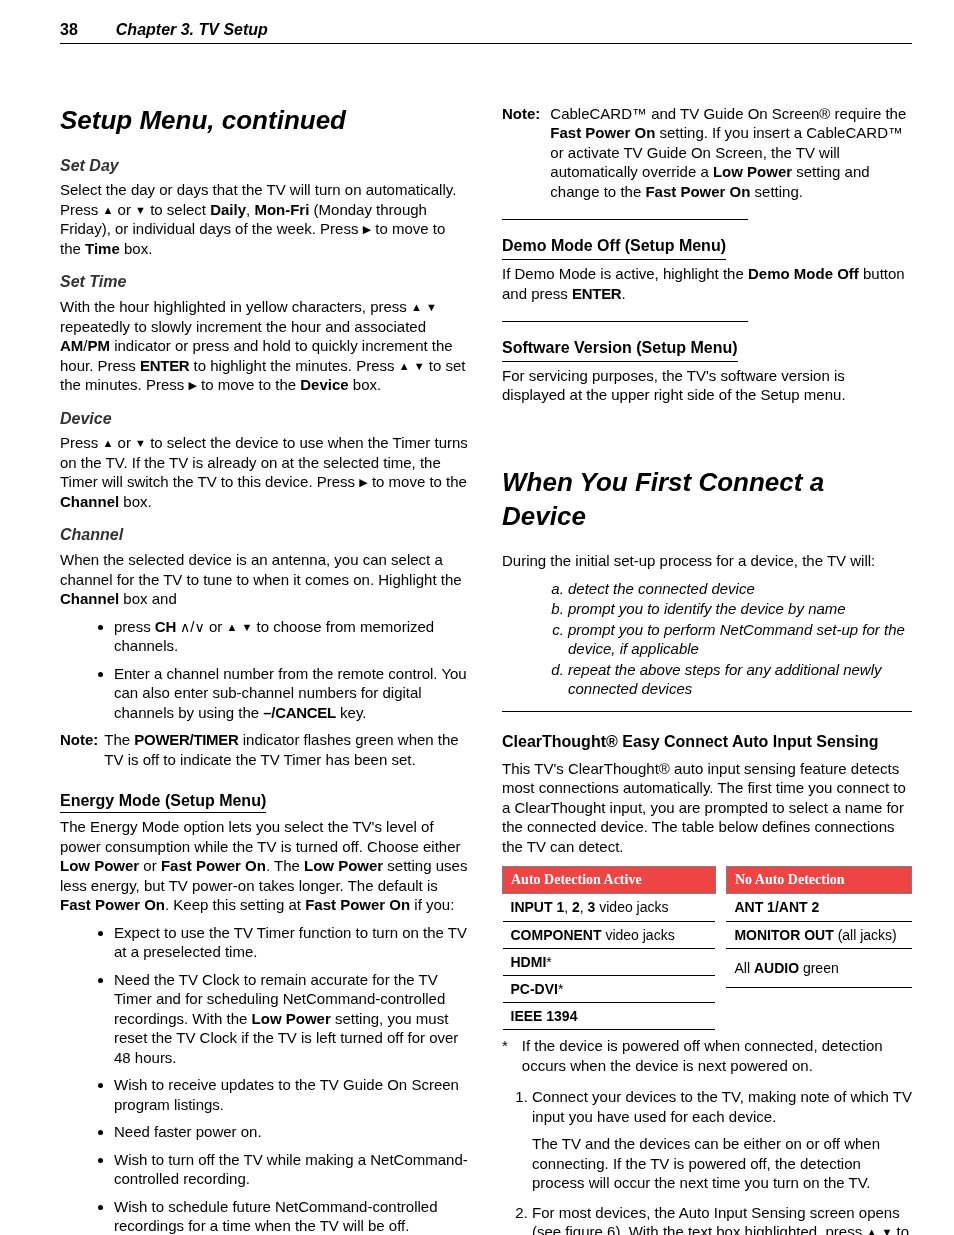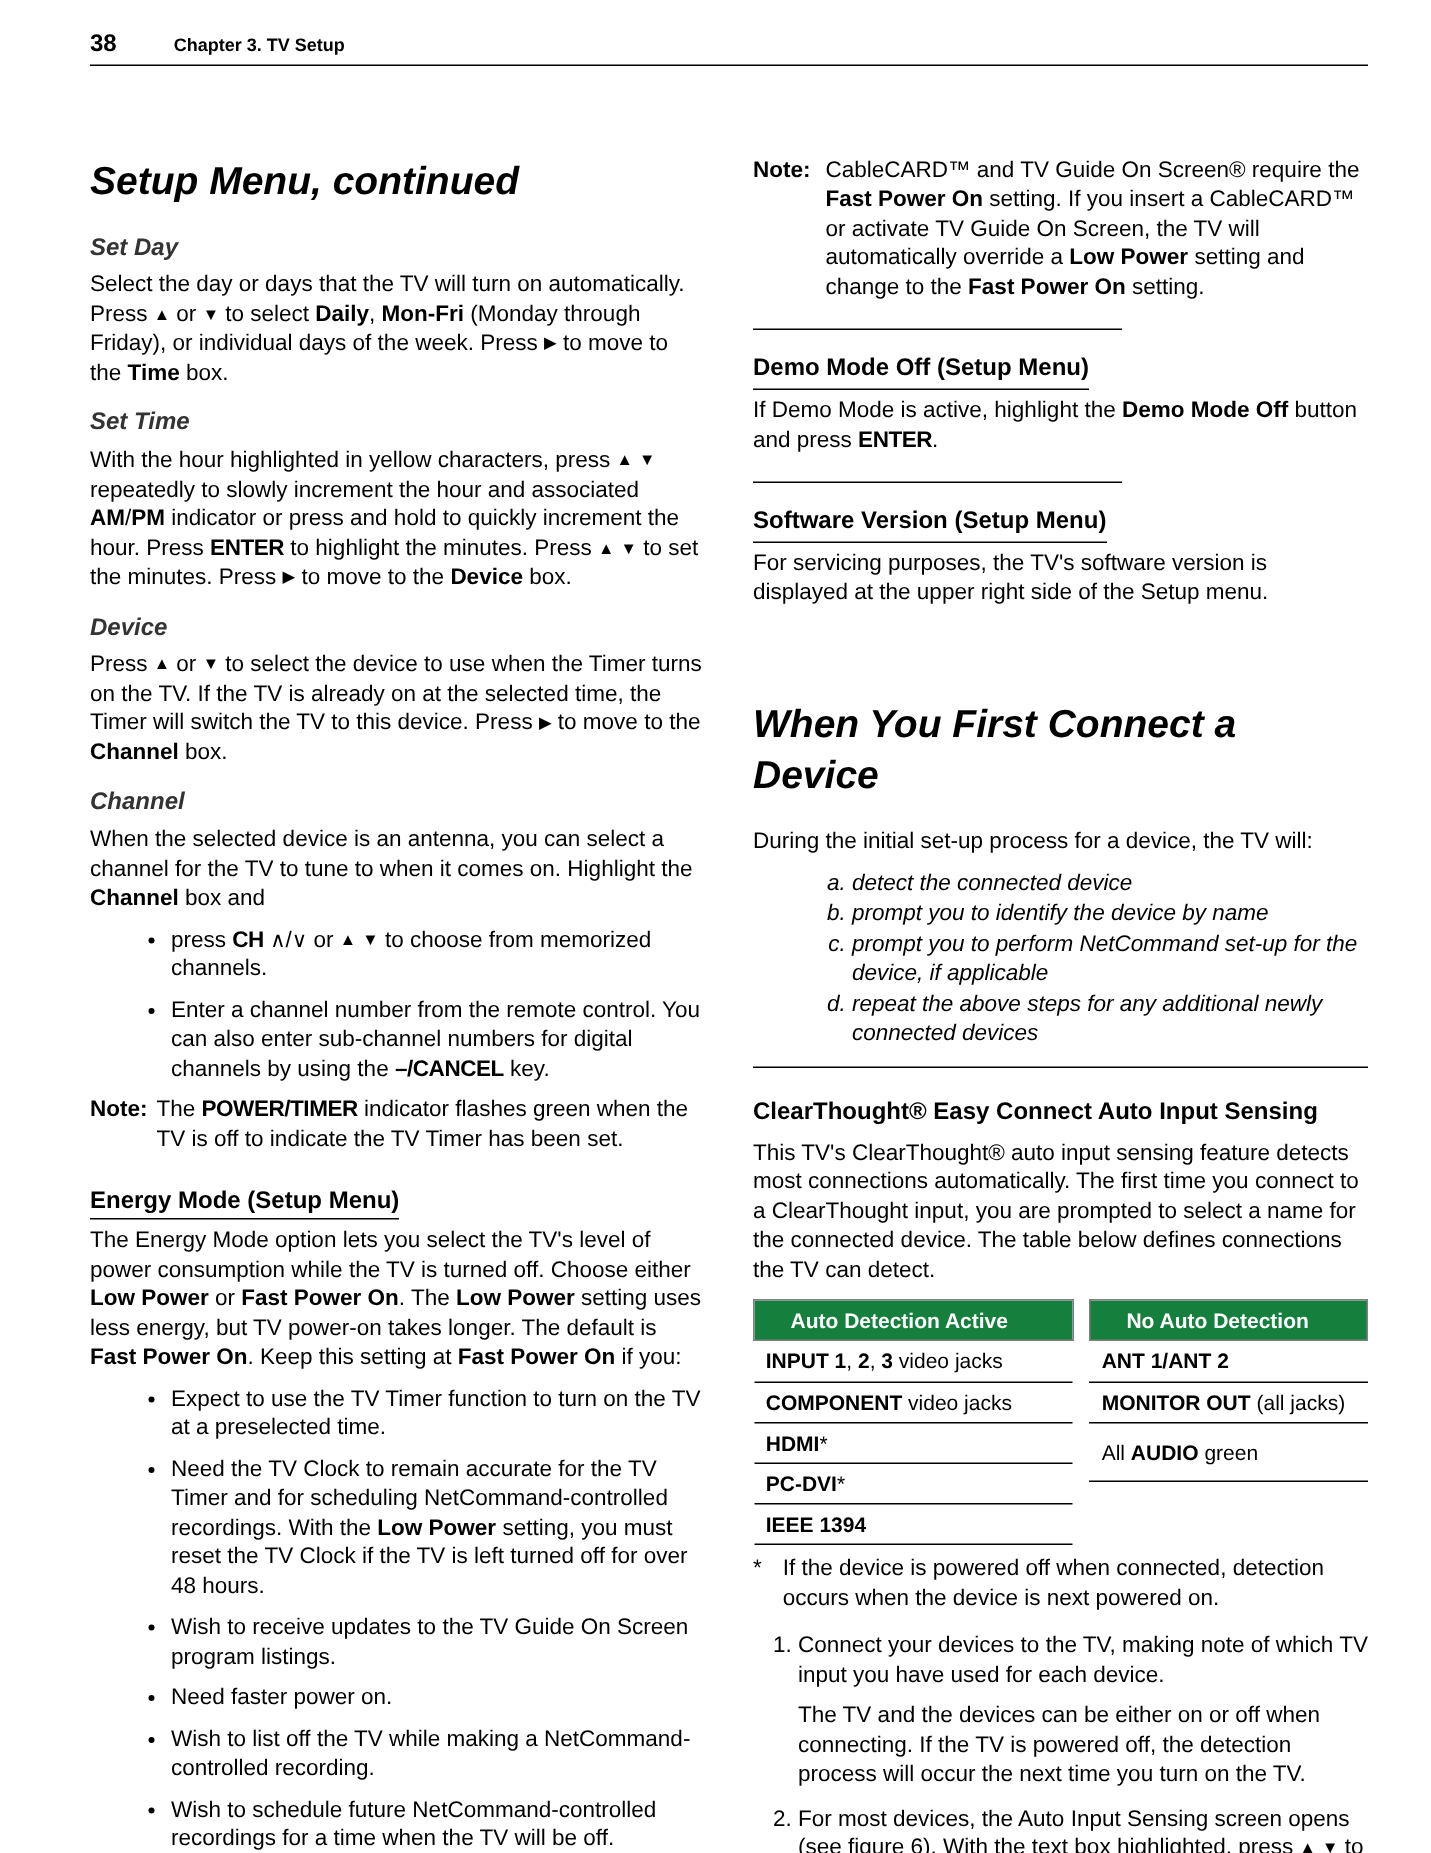--- a/index.html
+++ b/index.html
@@ -15,21 +15,21 @@
   .header-line {
     display: flex;
     gap: 38px;
     align-items: baseline;
     border-bottom: 1px solid #000;
     padding-bottom: 2px;
     margin-bottom: 60px;
     font-weight: 700;
   }
   .header-line .pg { font-size: 16px; }
-  .header-line .ch { font-size: 12px; }
+  .header-line .ch { font-style: italic; font-size: 16px; }
   .columns { display: flex; gap: 32px; }
   .col { flex: 1 1 0; min-width: 0; }
   h1.sec {
     font-size: 26px;
     font-weight: 700;
     font-style: italic;
     margin: 0 0 18px;
   }
   h2.sub {
     font-size: 16px;
@@ -71,26 +71,27 @@
   .note .nl { font-weight: 700; flex: 0 0 auto; }
   .note .nb { flex: 1 1 auto; }
   .noteright { display: flex; gap: 10px; margin: 0 0 14px; }
   .noteright .nl { font-weight: 700; flex: 0 0 auto; }
   .noteright .nb { flex: 1 1 auto; }
   .condensed { font-family: "Arial Narrow", Helvetica, Arial, sans-serif; letter-spacing: -0.3px; }
   .tri { display: inline-block; font-size: 11px; line-height: 1; vertical-align: 1px; }
   .tables { display: flex; gap: 10px; margin: 10px 0 6px; }
   .tables table { border-collapse: collapse; width: 100%; font-size: 14px; }
   .tables th {
-    background: #15803d;
+    background: #ef4444;
     color: #fff;
     text-align: left;
     font-weight: 700;
-    padding: 4px 24px;
+    padding: 4px 8px;
     border: 1px solid #808080;
+    font-family: Liberation Serif, serif;
   }
   .tables td {
     border-top: 1px solid #000;
     border-bottom: 1px solid #000;
     padding: 4px 8px;
     vertical-align: top;
   }
   .t1 { flex: 1.15 1 0; }
   .t2 { flex: 1 1 0; }
   .asterisk-note { display: flex; gap: 14px; font-size: 15px; margin: 4px 0 12px; }
@@ -148,21 +149,21 @@
     <p>
       <span>The Energy Mode option lets you select the TV's level of power consumption while the TV is turned off.  Choose either </span><b>Low Power</b><span> or </span><b>Fast Power On</b><span>.  The </span><b>Low Power</b><span> setting uses less energy, but TV power-on takes longer.  The default is </span><b>Fast Power On</b><span>.  Keep this setting at </span><b>Fast Power On</b><span> if you:</span>
     </p>
     <ul class="b">
       <li>Expect to use the TV Timer function to turn on the TV at a preselected time.</li>
       <li>
         <span>Need the TV Clock to remain accurate for the TV Timer and for scheduling NetCommand-controlled recordings.  With the </span><b>Low Power</b><span> setting, you must reset the TV Clock if the TV is left turned off for over 48 hours.</span>
       </li>
       <li>Wish to receive updates to the TV Guide On Screen program listings.</li>
       <li>Need faster power on.</li>
-      <li>Wish to list off the TV while making a NetCommand-controlled recording.</li>
+      <li>Wish to turn off the TV while making a NetCommand-controlled recording.</li>
       <li>Wish to schedule future NetCommand-controlled recordings for a time when the TV will be off.</li>
     </ul>
   </div>
 
   <div class="col">
     <div class="noteright">
       <div class="nl">Note:</div>
       <div class="nb">
         <span>CableCARD™ and TV Guide On Screen® require the </span><b>Fast Power On</b><span> setting.  If you insert a CableCARD™ or activate TV Guide On Screen, the TV will automatically override a </span><b>Low Power</b><span> setting and change to the </span><b>Fast Power On</b><span> setting.</span>
       </div>

